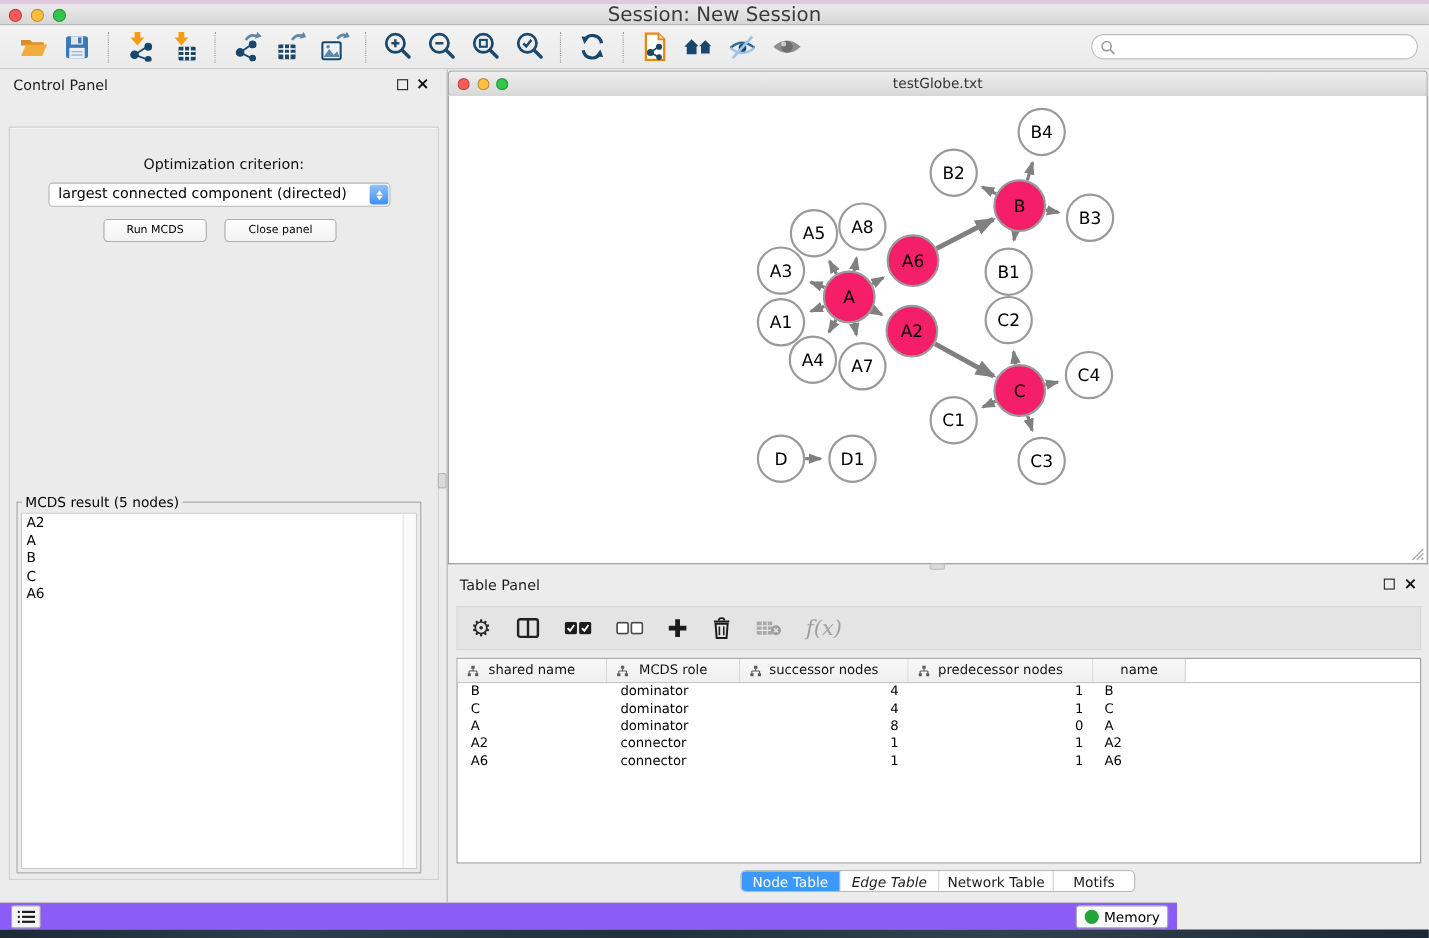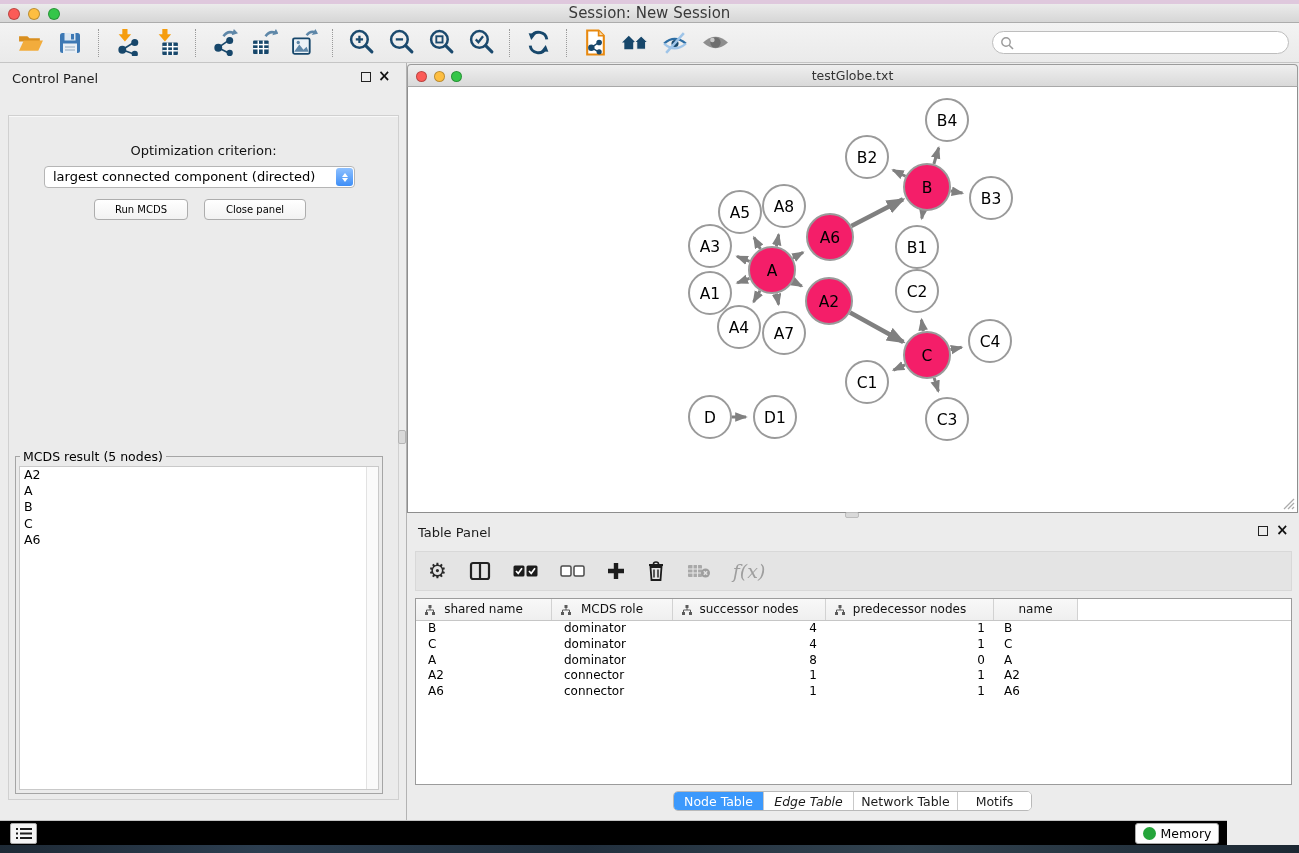--- a/index.html
+++ b/index.html
@@ -4,21 +4,21 @@
 <style>
   * { margin:0; padding:0; box-sizing:border-box; }
   html,body { width:1299px; height:853px; overflow:hidden; }
   body { font-family:"DejaVu Sans","Liberation Sans",sans-serif; background:#ECECEC; position:relative; color:#222; }
   .abs { position:absolute; }
 
   
   #top-strip { left:0; top:0; width:1299px; height:4px; background:#DFC8DD; }
   #titlebar { left:0; top:4px; width:1299px; height:19px;
     background:linear-gradient(#EBEBEB,#D6D6D6); border-bottom:1px solid #ACACAC; }
-  #titlebar .title { width:100%; text-align:center; font-size:15px; line-height:19px; color:#3A3A3A; }
+  #titlebar .title { width:100%; text-align:center; font-size:18px; line-height:19px; color:#3A3A3A; }
   .lights { display:flex; gap:8px; position:absolute; left:8px; top:3.5px; }
   .light { width:12px; height:12px; border-radius:50%; border:0.5px solid rgba(0,0,0,.25); }
   .light.red{background:#FC5B57}.light.yellow{background:#FDBE41}.light.green{background:#35C649}
 
   
   #toolbar { left:0; top:23px; width:1299px; height:40px; background:linear-gradient(#F3F3F3,#EAEAEA);
     border-bottom:1px solid #C5C5C5; display:flex; align-items:center; padding-left:10px; }
   .tbtn { width:30px; height:30px; display:flex; align-items:center; justify-content:center; margin:0 5px; }
   .tsep { width:1px; height:28px; border-left:1px dotted #9A9A9A; margin:0 8px; }
   #search-wrap { position:absolute; right:10px; top:8px; width:297px; height:23px; background:#fff;
@@ -83,21 +83,21 @@
     font-size:12px; color:#111; text-align:center; line-height:21px; }
   .th .sorticon { position:absolute; left:9px; top:6px; }
   .tr { display:flex; height:15.8px; }
   .td { font-size:12px; line-height:15.8px; color:#000; white-space:nowrap; overflow:hidden; }
   #bottom-tabs { left:673px; top:791px; display:flex; height:20px; border:1px solid #B9B9B9; border-radius:5px; overflow:hidden; background:#fff; }
   .bt-tab { font-size:12.5px; line-height:19px; text-align:center; color:#1c1c1c; border-right:1px solid #C9C9C9; background:#fff; }
   .bt-tab:last-child { border-right:none; }
   .bt-tab.active { background:#3C99FC; color:#fff; }
 
   
-  #statusbar { left:0; top:820px; width:1227px; height:25px; background:#000000; border-top:1px solid #C2C2C2; }
+  #statusbar { left:0; top:820px; width:1070px; height:25px; background:#8b5cf6; border-top:1px solid #C2C2C2; }
   #list-btn { position:absolute; left:10px; top:2px; width:27px; height:21px; background:#F5F5F5; border:1px solid #A9A9A9;
     border-radius:2px; display:flex; align-items:center; justify-content:center; }
   #memory-btn { position:absolute; right:8px; top:2px; width:84px; height:21px; background:#FDFDFD; border:1px solid #ABABAB;
     border-radius:3px; display:flex; align-items:center; justify-content:center; gap:5px; font-size:12.5px; color:#000; }
   #memory-dot { width:13px; height:13px; border-radius:50%; background:#23A439; }
   #desktop-strip { left:0; top:845px; width:1299px; height:8px;
     background:linear-gradient(90deg,#1E2A36,#2C3E50 20%,#22303E 45%,#31424F 70%,#1C2833); }
 </style>
 </head>
 <body>

